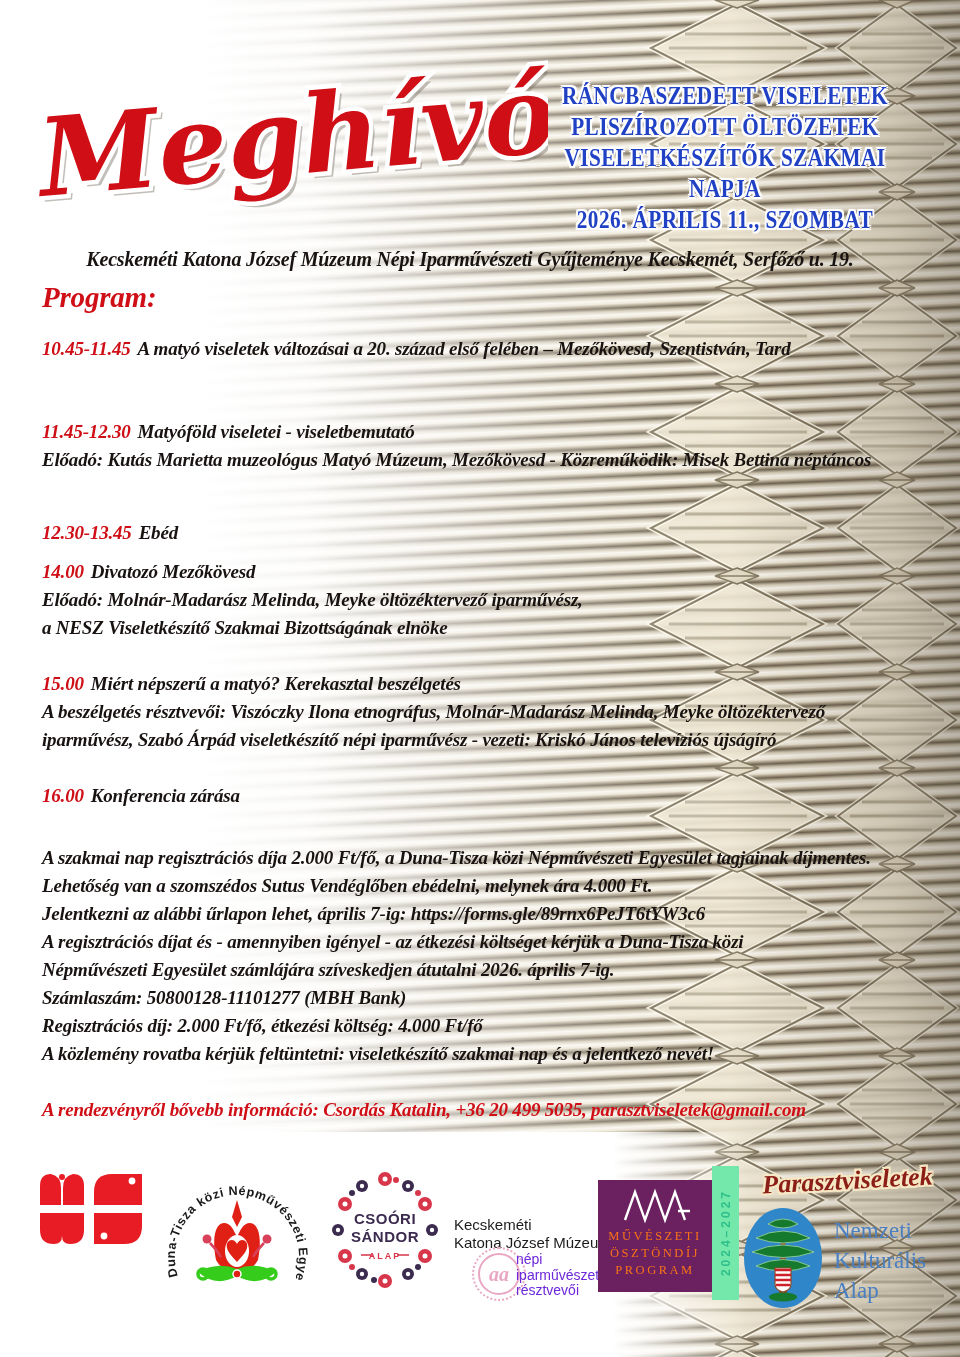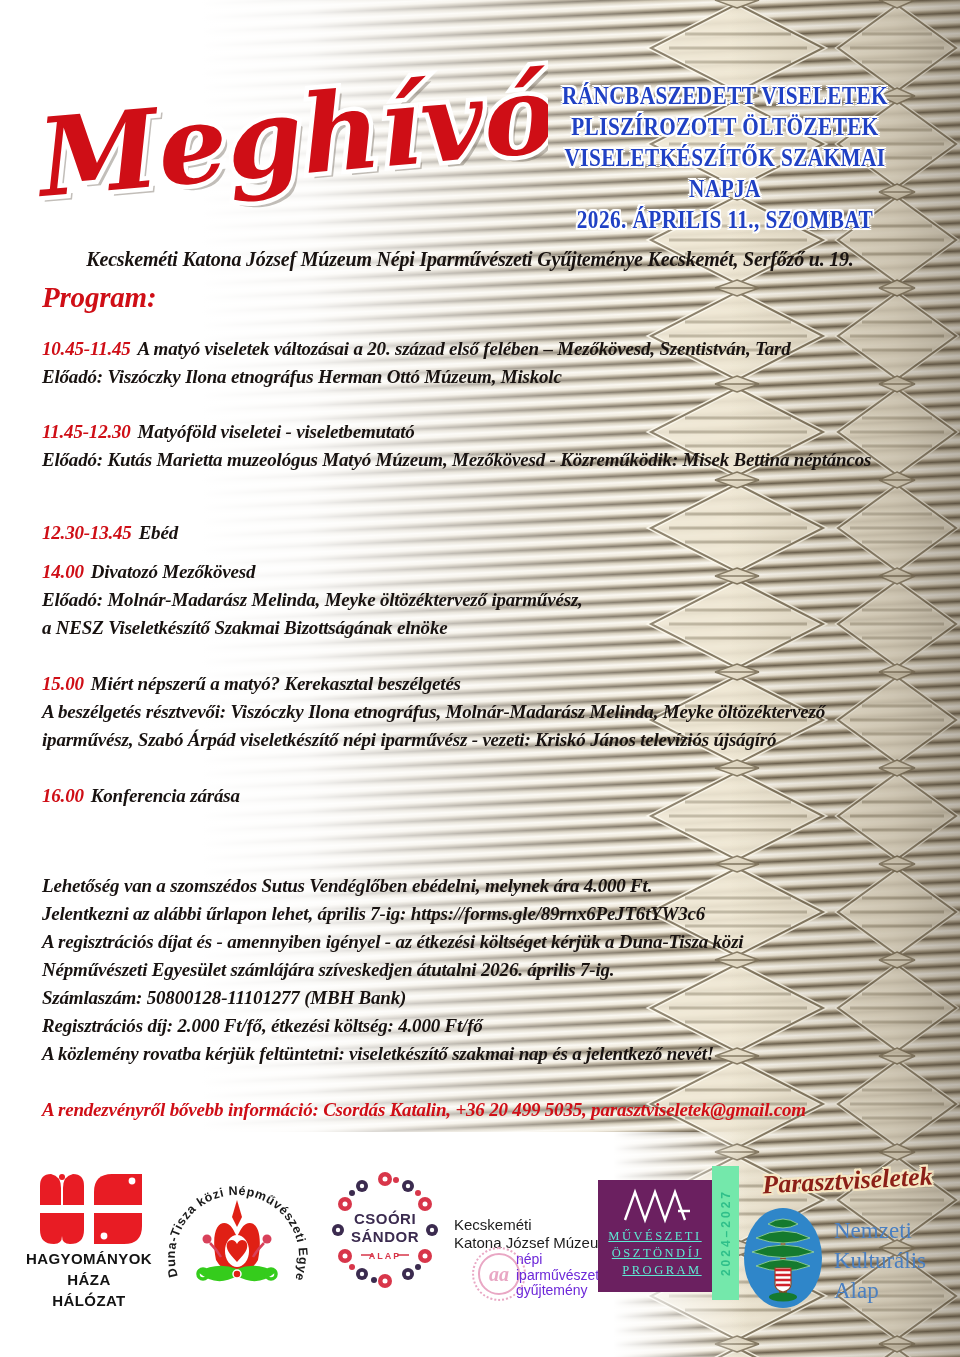--- a/index.html
+++ b/index.html
@@ -54,21 +54,21 @@
     font:400 15px/18px "Liberation Sans",sans-serif;color:#1c1c1c;}
   .coll-circle{position:absolute;left:472px;top:1247px;width:50px;height:50px;z-index:6;
     border:2px dotted var(--pink);border-radius:50%;display:flex;align-items:center;justify-content:center;}
   .coll-inner{width:38px;height:38px;border:2px solid var(--pink);border-radius:50%;
     display:flex;align-items:center;justify-content:center;
     font:italic 700 20px "Liberation Serif",serif;color:var(--pink);}
   .coll-text{position:absolute;left:516px;top:1252px;z-index:6;
     font:400 14px/15.5px "Liberation Sans",sans-serif;color:#6d28d9;}
   .mma-box{position:absolute;left:598px;top:1180px;width:114px;height:112px;z-index:6;
     background:var(--mma-purple);display:flex;flex-direction:column;align-items:center;}
-  .mma-lines{text-align:right;font:400 12.5px/17px "Liberation Serif",serif;color:#5eead4;letter-spacing:2.5px;text-decoration:underline;}
+  .mma-lines{text-align:center;font:400 12.5px/17px "Liberation Serif",serif;color:#f97316;letter-spacing:2.5px;}
   .years-strip{position:absolute;left:712px;top:1166px;width:27px;height:134px;z-index:6;
     background:var(--mint-green);display:flex;align-items:center;justify-content:center;}
   .years-strip span{writing-mode:vertical-rl;transform:rotate(180deg);
     font:700 12px "Liberation Sans",sans-serif;color:#2fbf8a;letter-spacing:3px;}
   .paraszt{position:absolute;left:750px;top:1166px;width:195px;z-index:6;transform:rotate(-3deg);
     font:italic 700 26px "Liberation Serif",serif;color:var(--paraszt-dark-red);text-align:center;
     text-shadow:-2px -2px 0 #f6e8c4,2px -2px 0 #f6e8c4,-2px 2px 0 #f6e8c4,2px 2px 0 #f6e8c4,
                 0 -2px 0 #f6e8c4,0 2px 0 #f6e8c4,-2px 0 0 #f6e8c4,2px 0 0 #f6e8c4;}
   .nka-text{position:absolute;left:834px;top:1216px;z-index:6;
     font:400 23px/30px "Liberation Serif",serif;color:var(--nka-blue);}
@@ -126,21 +126,20 @@
     <div>2026. ÁPRILIS 11., SZOMBAT</div>
   </div>
 
   <div class="line venue layer" style="top:246px;font-style:italic;">Kecskeméti Katona József Múzeum Népi Iparművészeti Gyűjteménye Kecskemét, Serfőző u. 19.</div>
 
   <div class="line prog-label layer" style="top:284px;">Program:</div>
 
   <div class="line layer" style="top:336px;">
     <span class="time">10.45-11.45</span><span>A matyó viseletek változásai a 20. század első felében – Mezőkövesd, Szentistván, Tard</span>
   </div>
-  <div class="line layer" style="top:364px;">Előadó: Viszóczky Ilona etnográfus Herman Ottó Múzeum, Miskolc</div>
 
   <div class="line layer" style="top:419px;">
     <span class="time">11.45-12.30</span><span>Matyóföld viseletei - viseletbemutató</span>
   </div>
   <div class="line layer" style="top:447px;">Előadó: Kutás Marietta muzeológus Matyó Múzeum, Mezőkövesd - Közreműködik: Misek Bettina néptáncos</div>
 
   <div class="line layer" style="top:520px;">
     <span class="time">12.30-13.45</span><span>Ebéd</span>
   </div>
 
@@ -153,20 +152,21 @@
   <div class="line layer" style="top:671px;">
     <span class="time">15.00</span><span>Miért népszerű a matyó? Kerekasztal beszélgetés</span>
   </div>
   <div class="line layer" style="top:699px;">A beszélgetés résztvevői: Viszóczky Ilona etnográfus, Molnár-Madarász Melinda, Meyke öltözéktervező</div>
   <div class="line layer" style="top:727px;">iparművész, Szabó Árpád viseletkészítő népi iparművész  - vezeti: Kriskó János televíziós újságíró</div>
 
   <div class="line layer" style="top:783px;">
     <span class="time">16.00</span><span>Konferencia zárása</span>
   </div>
 
+  <div class="line layer" style="top:845px;">A szakmai nap regisztrációs díja 2.000 Ft/fő, a Duna-Tisza közi Népművészeti Egyesület tagjainak díjmentes.</div>
   <div class="line layer" style="top:873px;">Lehetőség van a szomszédos Sutus Vendéglőben ebédelni, melynek ára 4.000 Ft.</div>
   <div class="line layer" style="top:901px;text-align:center;">
     <span>Jelentkezni az alábbi űrlapon lehet, április 7-ig: </span><a class="link" href="#">https://forms.gle/89rnx6PeJT6tYW3c6</a>
   </div>
   <div class="line layer" style="top:929px;">A regisztrációs díjat és - amennyiben igényel - az étkezési költséget kérjük a Duna-Tisza közi</div>
   <div class="line layer" style="top:957px;">Népművészeti Egyesület számlájára szíveskedjen átutalni 2026. április 7-ig.</div>
   <div class="line layer" style="top:985px;">Számlaszám: 50800128-11101277 (MBH Bank)</div>
   <div class="line layer" style="top:1013px;">Regisztrációs díj: 2.000 Ft/fő, étkezési költség: 4.000 Ft/fő</div>
   <div class="line layer" style="top:1041px;">A közlemény rovatba kérjük feltüntetni: viseletkészítő szakmai nap és a jelentkező nevét!</div>
 
@@ -179,25 +179,20 @@
       <path d="M2,33 L2,14 Q2,2 13,2 Q23,4 23,16 L23,33 Z"></path>
       <path d="M46,33 L46,14 Q46,2 35,2 Q25,4 25,16 L25,33 Z"></path>
       <circle cx="24" cy="5" r="3"></circle>
       <path d="M56,33 L56,20 Q56,2 74,2 L104,2 L104,33 Z"></path>
       <path d="M2,41 L46,41 L46,58 Q46,72 32,72 Q24,72 24,64 Q24,72 16,72 Q2,72 2,58 Z"></path>
       <path d="M56,41 L104,41 L104,54 Q104,72 86,72 L56,72 Z"></path>
     </g>
     <circle cx="94" cy="9" r="3.4" fill="#fff"></circle>
     <circle cx="66" cy="64" r="3.4" fill="#fff"></circle>
   </svg>
-  <div class="hhh-text">
-    <div>HAGYOMÁNYOK</div>
-    <div>HÁZA</div>
-    <div>HÁLÓZAT</div>
-  </div>
 
   <svg class="layer" style="left:160px;top:1164px;" width="155" height="160" viewBox="0 0 155 160">
     <defs>
         <path id="dtkArc" d="M 18,112 A 62,62 0 1 1 136,112"></path>
       </defs>
     <text font-family="Liberation Sans, sans-serif" font-size="12.6" font-weight="600" fill="#1a1a1a" letter-spacing="0.6">
       <textPath href="#dtkArc" startOffset="0">Duna-Tisza közi Népművészeti Egyesület</textPath>
     </text>
     <g>
       <path d="M77,36 L82,53 77,63 72,53 Z" fill="#e02015"></path>
@@ -258,21 +253,21 @@
   <div class="kkjm-name">
     <div>Kecskeméti</div>
     <div>Katona József Múzeum</div>
   </div>
   <div class="coll-circle">
     <div class="coll-inner">aa</div>
   </div>
   <div class="coll-text">
     <div>népi</div>
     <div>iparművészeti</div>
-    <div>gyűjtemény</div>
+    <div>résztvevői</div>
   </div>
 
   <div class="mma-box">
     <svg width="114" height="48" viewBox="0 0 114 48">
       <path d="M27,40 L37,12 L47,40 L57,12 L67,40 L77,12 L87,40 M80,31 L92,31" stroke="#ffffff" stroke-width="2.4" fill="none"></path>
     </svg>
     <div class="mma-lines">
       <div>MŰVÉSZETI</div>
       <div>ÖSZTÖNDÍJ</div>
       <div>PROGRAM</div>

